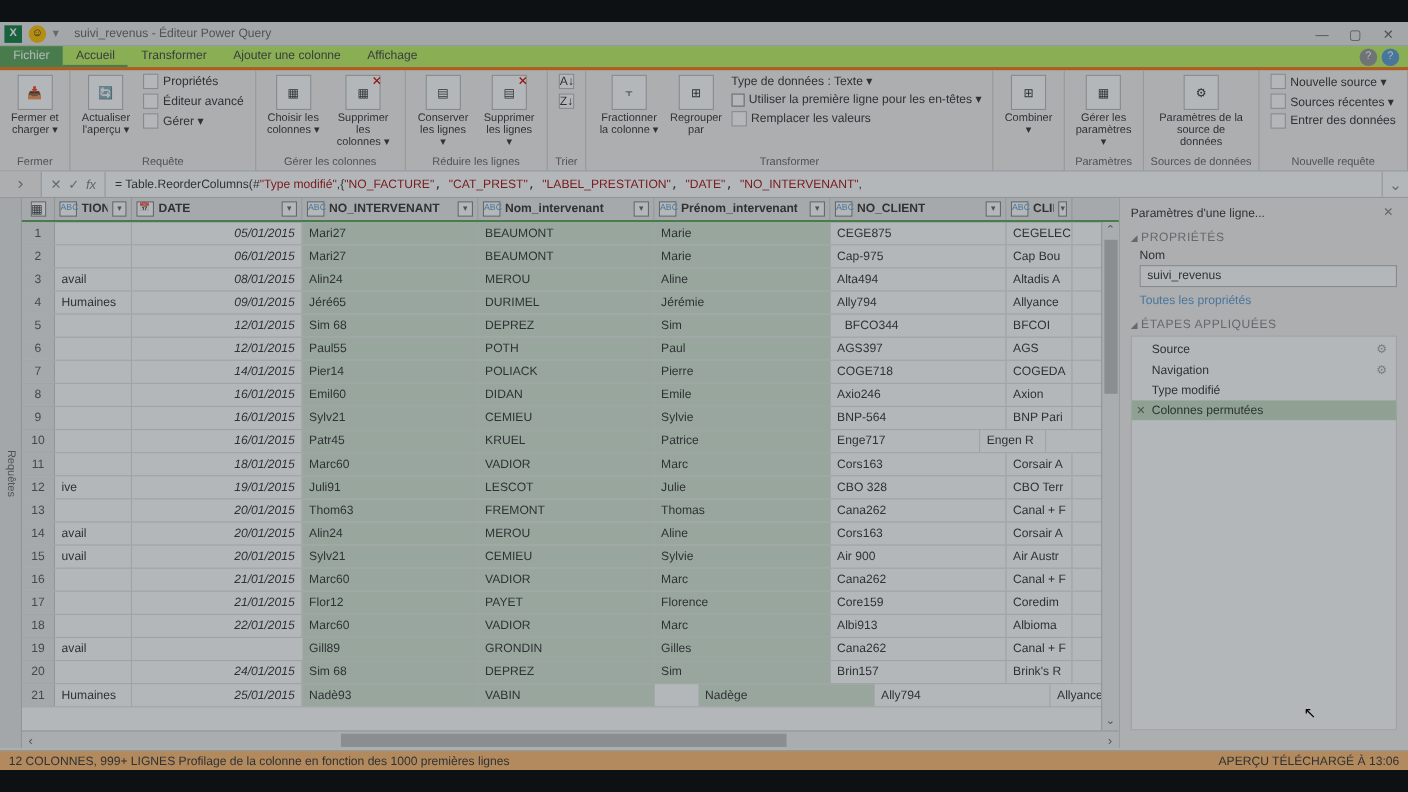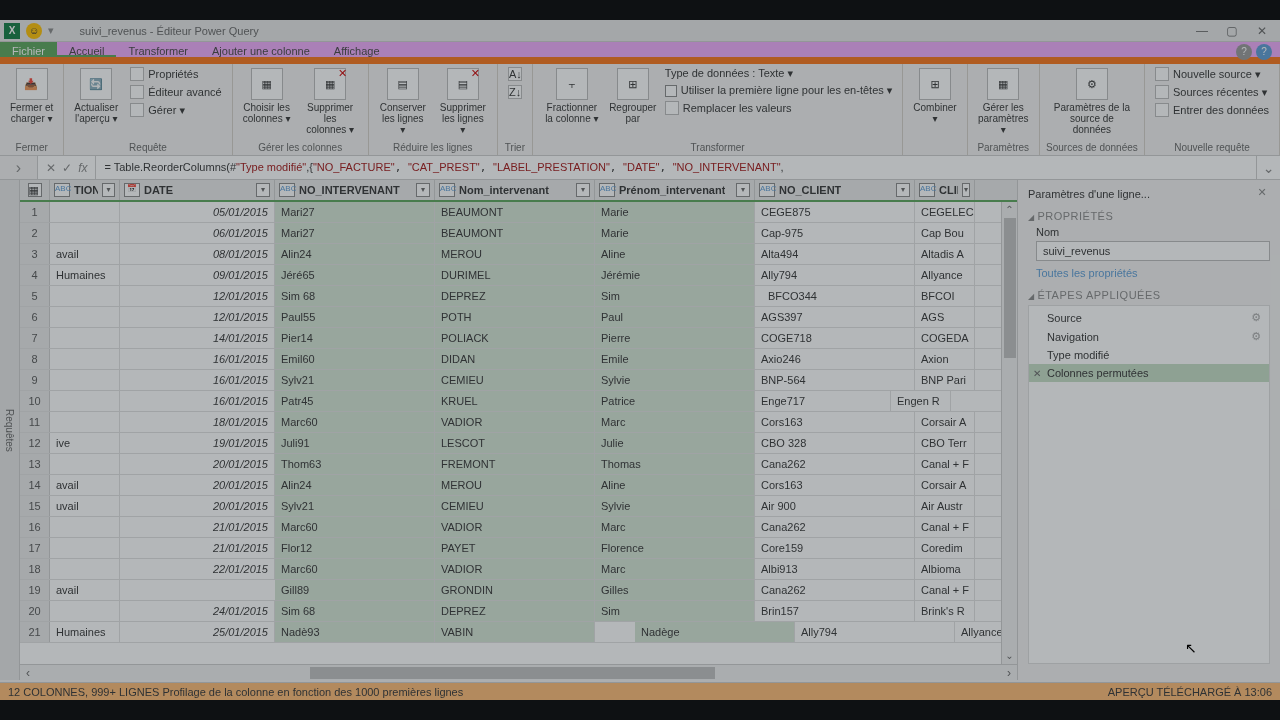--- a/index.html
+++ b/index.html
@@ -1,24 +1,24 @@
 <!DOCTYPE html>
 <html><head>
 <meta charset="utf-8">
 <style>
 *{box-sizing:border-box;margin:0;padding:0;font-family:"Segoe UI",Tahoma,sans-serif;font-size:11px;color:#333}
 body{background:#000;width:1280px;height:720px;overflow:hidden;position:relative}
 .app{position:absolute;top:20px;left:0;width:1280px;height:680px;background:#f3f2f1}
 .titlebar{height:22px;background:#e6e6e6;display:flex;align-items:center;padding:0 4px;gap:6px;border-bottom:1px solid #ccc}
 .titlebar .xicon{width:16px;height:16px;background:#107c41;display:flex;align-items:center;justify-content:center;color:#fff;font-weight:bold;font-size:10px}
 .titlebar .smiley{width:16px;height:16px;border-radius:50%;background:#ffc000;display:flex;align-items:center;justify-content:center;font-size:10px}
-.titlebar .title{color:#666;margin-left:20px}
+.titlebar .title{color:#666;margin-left:8px}
 .titlebar .winbtns{margin-left:auto;display:flex;gap:2px}
 .titlebar .winbtns span{width:28px;text-align:center;color:#666;font-size:12px}
-.menutabs{height:22px;display:flex;align-items:stretch;background:#f0abfc;border-bottom:7px solid #f97316}
+.menutabs{height:22px;display:flex;align-items:stretch;background:#bef264;border-bottom:3px solid #f97316}
 .menutabs .tab{padding:3px 12px;color:#444;cursor:pointer}
 .menutabs .tab.file{background:#5aa55a;color:#fff}
 .menutabs .help{margin-left:auto;display:flex;gap:4px;padding:2px 8px}
 .menutabs .help span{width:16px;height:16px;border-radius:50%;background:#999;color:#fff;text-align:center;line-height:16px;font-size:10px}
 .menutabs .help span.blue{background:#5b9bd5}
 .ribbon{height:92px;display:flex;border-bottom:1px solid #ccc;background:#f3f2f1}
 .rgroup{border-right:1px solid #d4d0c8;padding:2px 6px;display:flex;flex-direction:column;justify-content:space-between}
 .rgroup .controls{display:flex;gap:4px;align-items:flex-start;flex:1}
 .rgroup .glabel{text-align:center;color:#666;font-size:10px;padding-top:2px}
 .bigbtn{display:flex;flex-direction:column;align-items:center;gap:2px;padding:2px 4px;cursor:pointer;min-width:48px}

